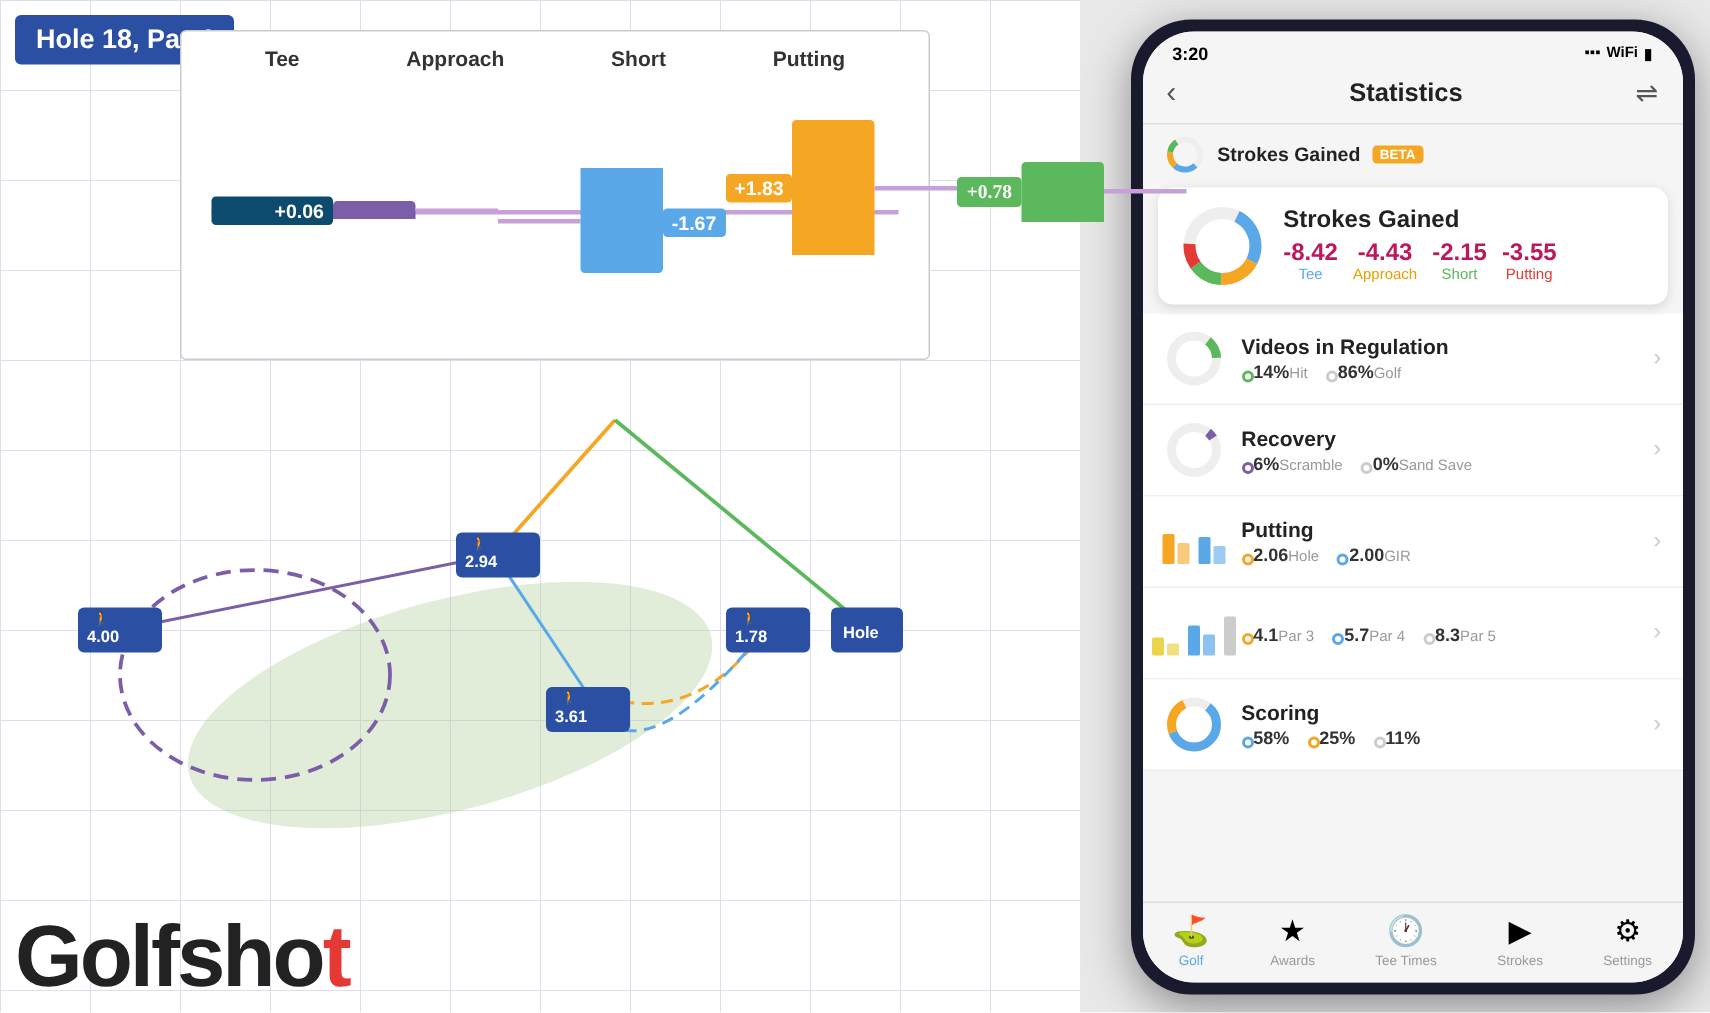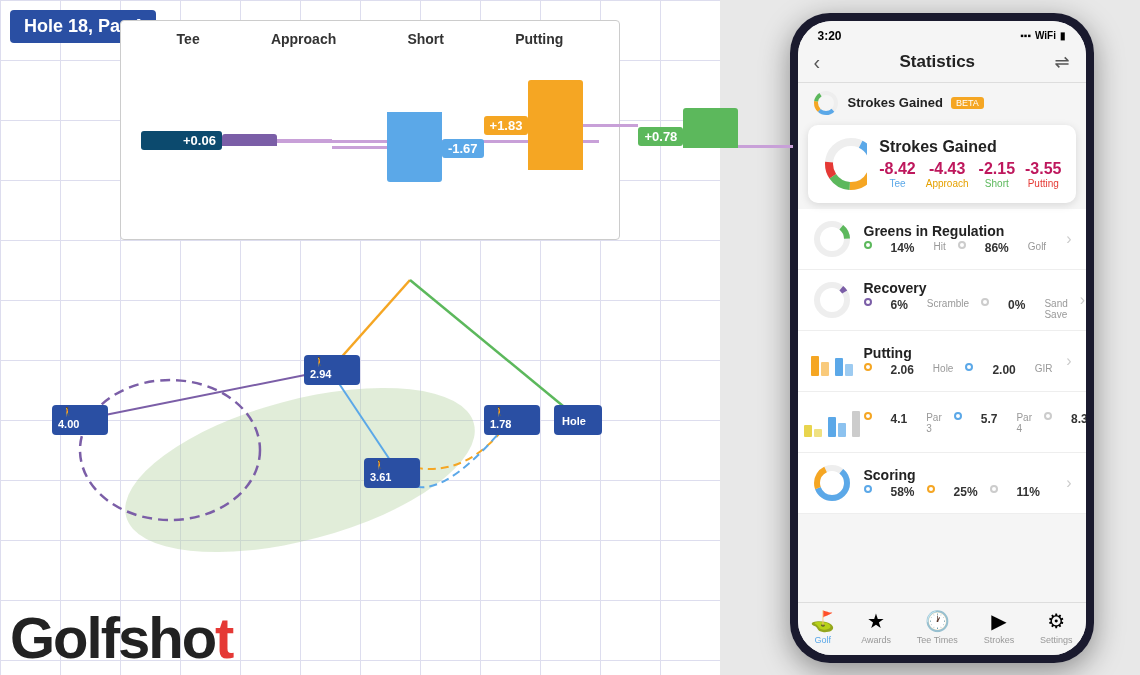--- a/index.html
+++ b/index.html
@@ -148,21 +148,21 @@
     .right-panel {
       width: 420px;
       height: 675px;
       background: #e8e8e8;
       display: flex;
       align-items: center;
       justify-content: center;
     }
 
     .phone-outer {
-      width: 304px;
+      width: 376px;
       height: 650px;
       background: #1a1a2e;
       border-radius: 40px;
       padding: 8px;
       box-shadow: 0 8px 30px rgba(0,0,0,0.4);
       position: relative;
       margin-left: 23px;
     }
 
     .phone-screen {
@@ -228,21 +228,21 @@
       border-radius: 10px;
       padding: 10px 14px;
       box-shadow: 0 2px 8px rgba(0,0,0,0.12);
       position: relative;
     }
 
     .beta-badge {
       background: #f5a623;
       color: #fff;
       font-size: 9px;
-      font-weight: 400;
+      font-weight: 700;
       padding: 1px 5px;
       border-radius: 3px;
     }
 
     .sg-values {
       display: flex;
       gap: 10px;
       margin-top: 4px;
     }
 
@@ -304,22 +304,22 @@
     }
 
     .stat-vals {
       display: flex;
       gap: 12px;
       margin-top: 2px;
     }
 
     .stat-val-group {
       display: flex;
-      align-items: flex-start;
-      gap: 19px;
+      align-items: flex-end;
+      gap: 0;
     }
 
     .stat-dot {
       width: 8px;
       height: 8px;
       border-radius: 50%;
       border: 2px solid;
       flex-shrink: 0;
     }
 
@@ -419,21 +419,21 @@
         <div style="width:55px;height:70px;background:#5ba8e8;border-radius:0 0 3px 3px;"></div>
         <div class="bar-label bar-negative" style="margin-top:4px;">-1.67</div>
       </div>
 
       <div class="bar-group" style="align-items:center; margin-bottom:30px;">
         <div class="bar-label bar-positive">+1.83</div>
         <div style="width:55px;height:90px;background:#f5a623;border-radius:3px 3px 0 0;"></div>
         <div style="height:3px;background:#c8a0d8;width:55px;"></div>
       </div>
 
-      <div class="bar-group" style="align-items:flex-end; margin-bottom:25px;">
+      <div class="bar-group" style="align-items:center; margin-bottom:25px;font-family:Liberation Serif, serif;">
         <div class="bar-label bar-green">+0.78</div>
         <div style="width:55px;height:40px;background:#5cb85c;border-radius:3px 3px 0 0;"></div>
         <div style="height:3px;background:#c8a0d8;width:55px;"></div>
       </div>
     </div>
   </div>
 
   <svg class="course-svg" viewBox="0 0 720 420">
 
     <ellipse cx="300" cy="220" rx="180" ry="70" fill="rgba(180,210,160,0.4)" transform="rotate(-15 300 220)"></ellipse>
@@ -545,21 +545,21 @@
       <div class="stats-list">
 
         <div class="stat-item">
           <div class="stat-icon-area">
             <svg width="40" height="40">
               <circle cx="20" cy="20" r="15" fill="none" stroke="#eee" stroke-width="6"></circle>
               <circle cx="20" cy="20" r="15" fill="none" stroke="#5cb85c" stroke-width="6" stroke-dasharray="13 81" stroke-dashoffset="-10" transform="rotate(-90 20 20)"></circle>
             </svg>
           </div>
           <div class="stat-info">
-            <span class="stat-name">Greens in Regulation</span>
+            <span class="stat-name">Videos in Regulation</span>
             <div class="stat-vals">
               <div class="stat-val-group">
                 <div class="stat-dot" style="border-color:#5cb85c;"></div>
                 <span class="stat-num">14%</span>
                 <span class="stat-sub">Hit</span>
               </div>
               <div class="stat-val-group">
                 <div class="stat-dot" style="border-color:#ccc;"></div>
                 <span class="stat-num">86%</span>
                 <span class="stat-sub">Golf</span>

